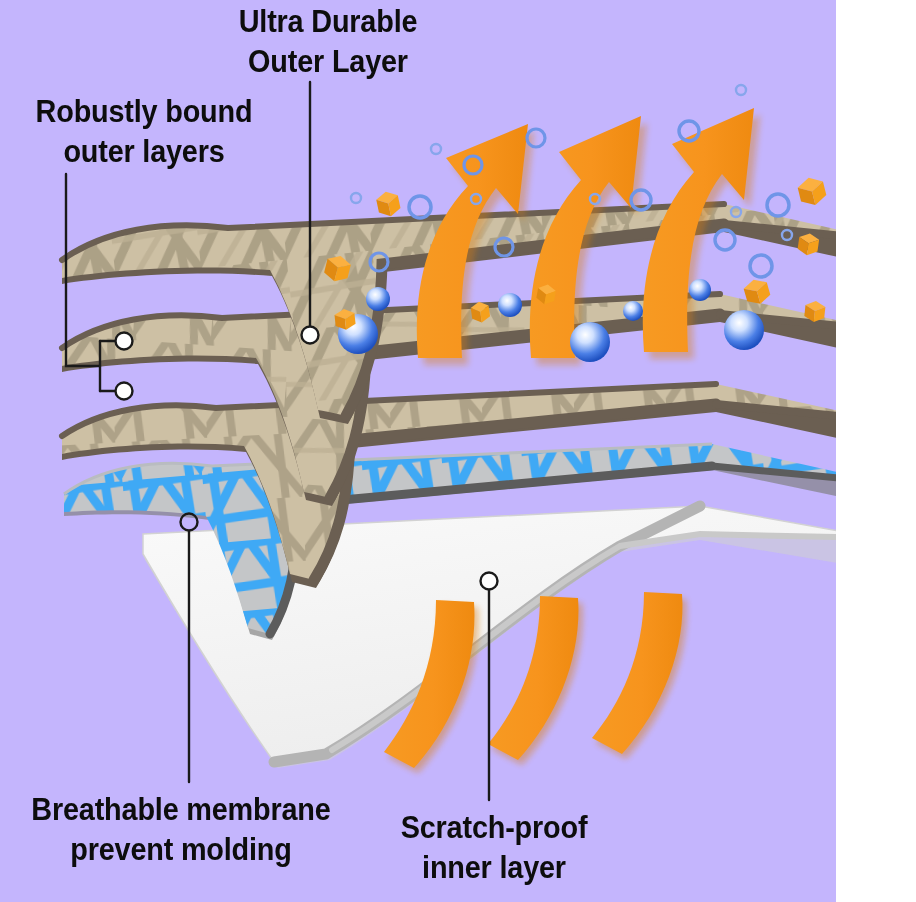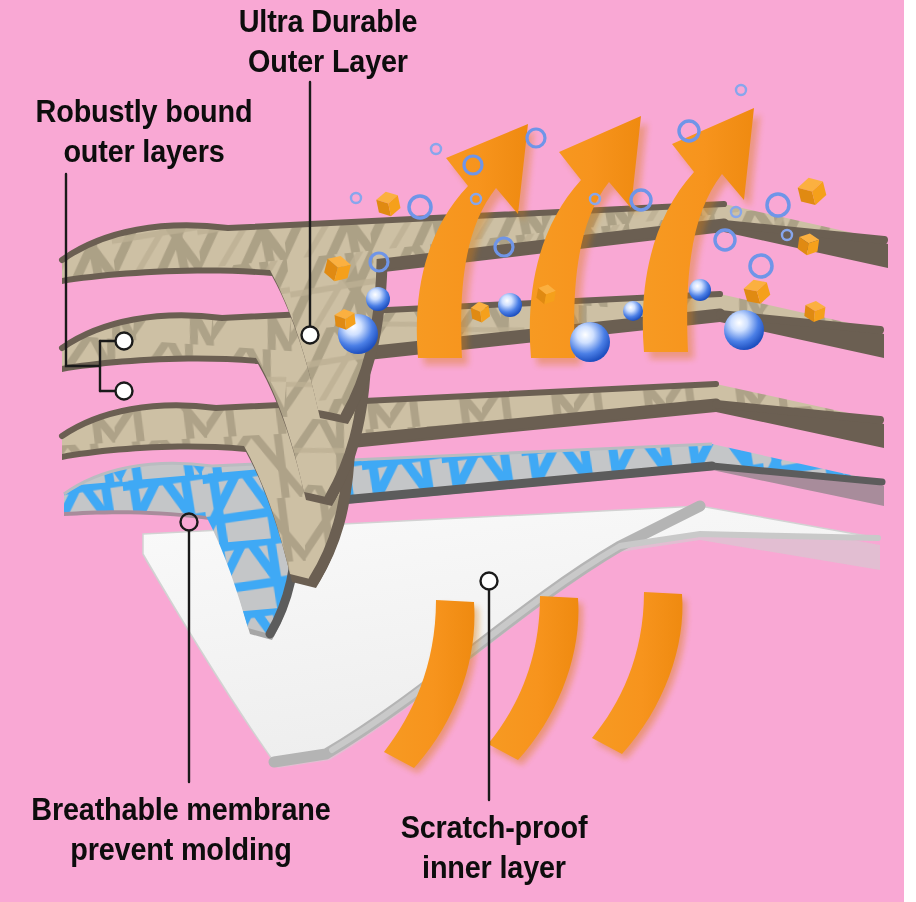--- a/index.html
+++ b/index.html
@@ -6,23 +6,23 @@
   html, body {
     margin: 0;
     padding: 0;
     background: #ffffff;
   }
   body {
     font-family: "Liberation Sans", "DejaVu Sans", sans-serif;
   }
   #stage {
     position: relative;
-    width: 904px;
+    width: 836px;
     height: 902px;
-    background: #f9a8d4;
+    background: #c4b5fd;
     overflow: hidden;
   }
   #stage svg.full {
     position: absolute;
     left: 0;
     top: 0;
     width: 916px;
     height: 902px;
   }
   .label {

